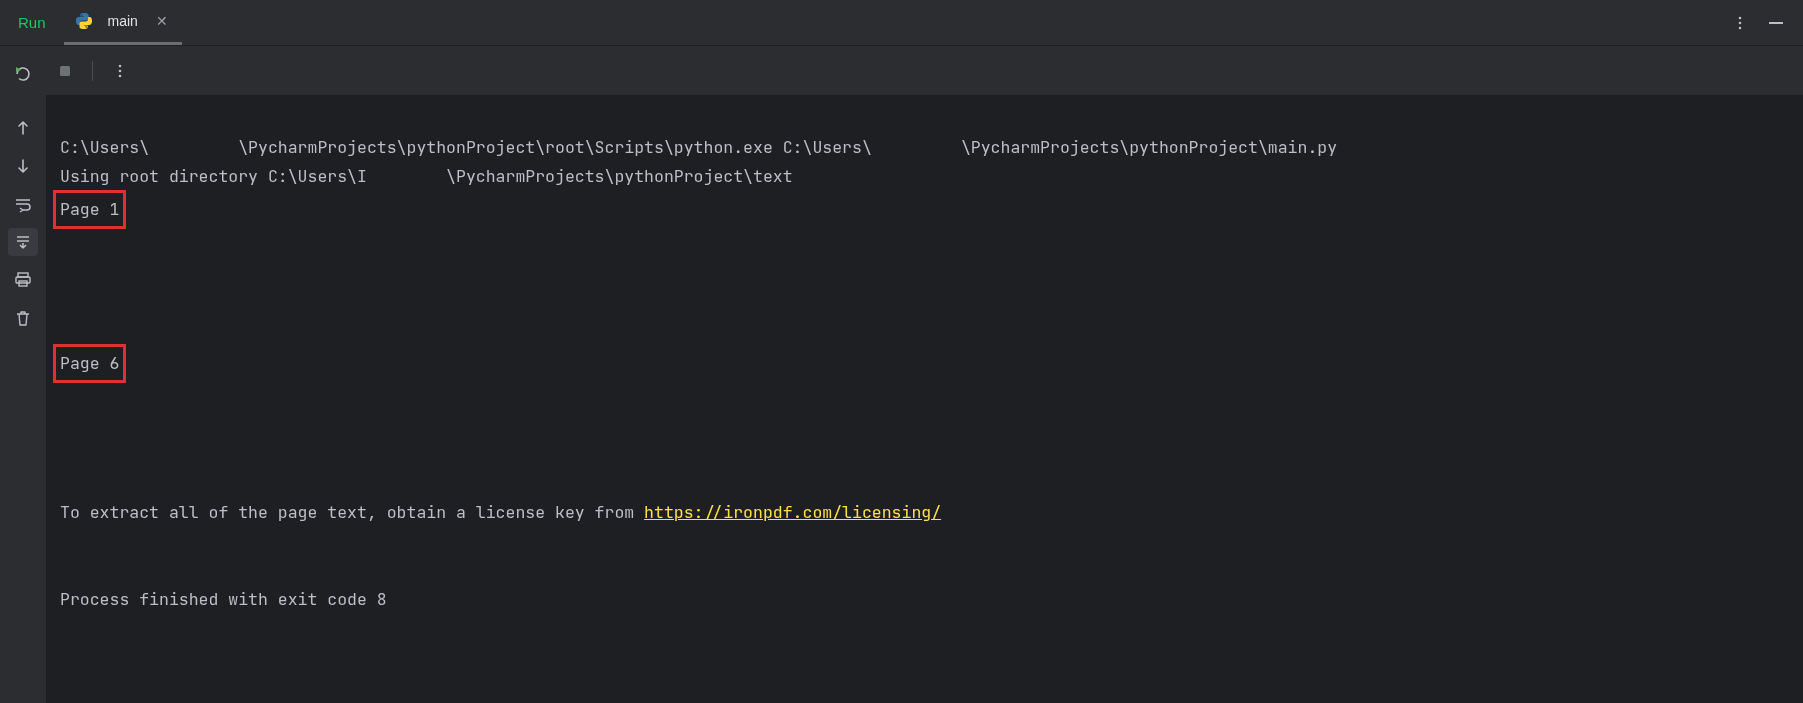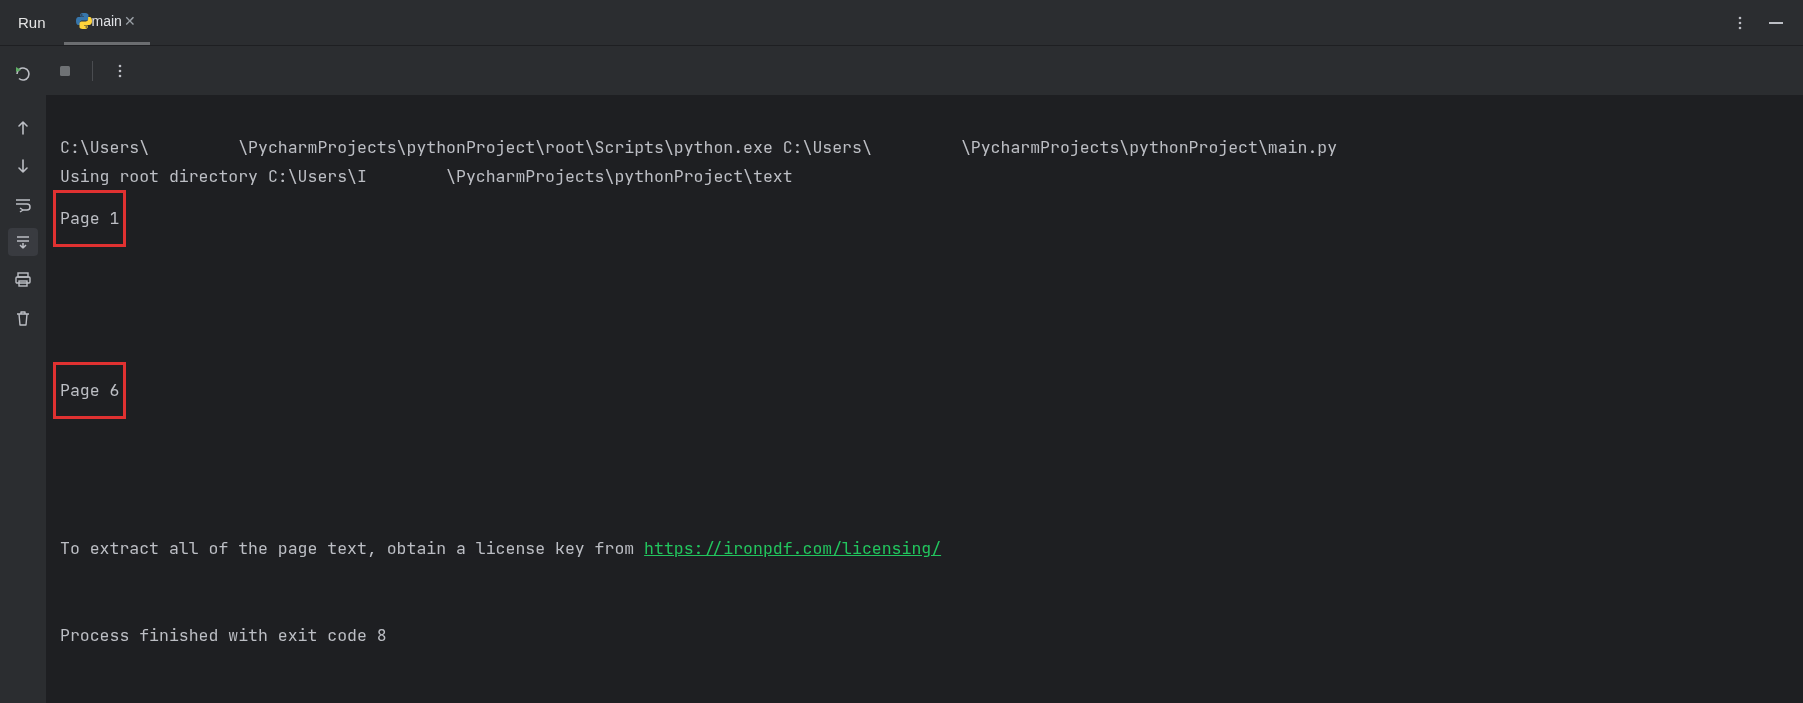--- a/index.html
+++ b/index.html
@@ -31,27 +31,27 @@
   }
   .header-left {
     display: flex;
     align-items: stretch;
     height: 100%;
   }
   .run-label {
     display: flex;
     align-items: center;
     padding: 0 18px 0 18px;
-    color: #e5e5e5;
+    color: #22c55e;
     font-size: 15px;
   }
   .tab {
     display: flex;
     align-items: center;
-    gap: 0;
+    gap: 16px;
     padding: 0 12px;
     height: 100%;
     border-bottom: 3px solid #6b6d70;
     color: #dfe1e5;
     font-size: 14px;
   }
   .tab .close-x {
     color: #9aa0a6;
     font-size: 14px;
     padding: 0 2px;
@@ -141,27 +141,27 @@
     font-family: "JetBrains Mono", "Consolas", "Menlo", monospace;
     font-size: 16.5px;
     line-height: 28.8px;
     color: #bcbec4;
     padding: 8px 0 0 14px;
     white-space: pre;
     overflow: hidden;
   }
   .console .blank { height: 28.8px; }
   .console a.link {
-    color: #22c55e;
+    color: #fde047;
     text-decoration: underline;
   }
   .highlight-box {
     display: inline-block;
     border: 3px solid #e03131;
-    padding: 11px 4px;
+    padding: 2px 4px;
     margin-left: -7px;
   }
 
   
   .py-icon {
     width: 16px;
     height: 16px;
   }
 
   svg { display: block; }

